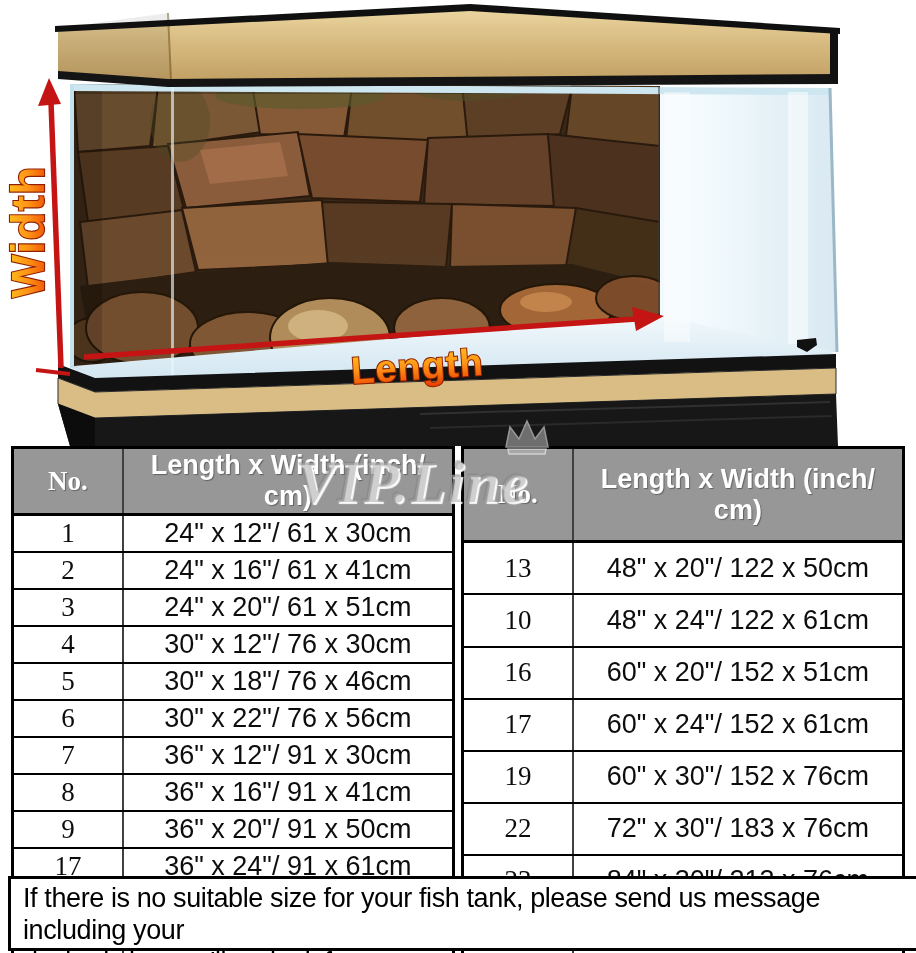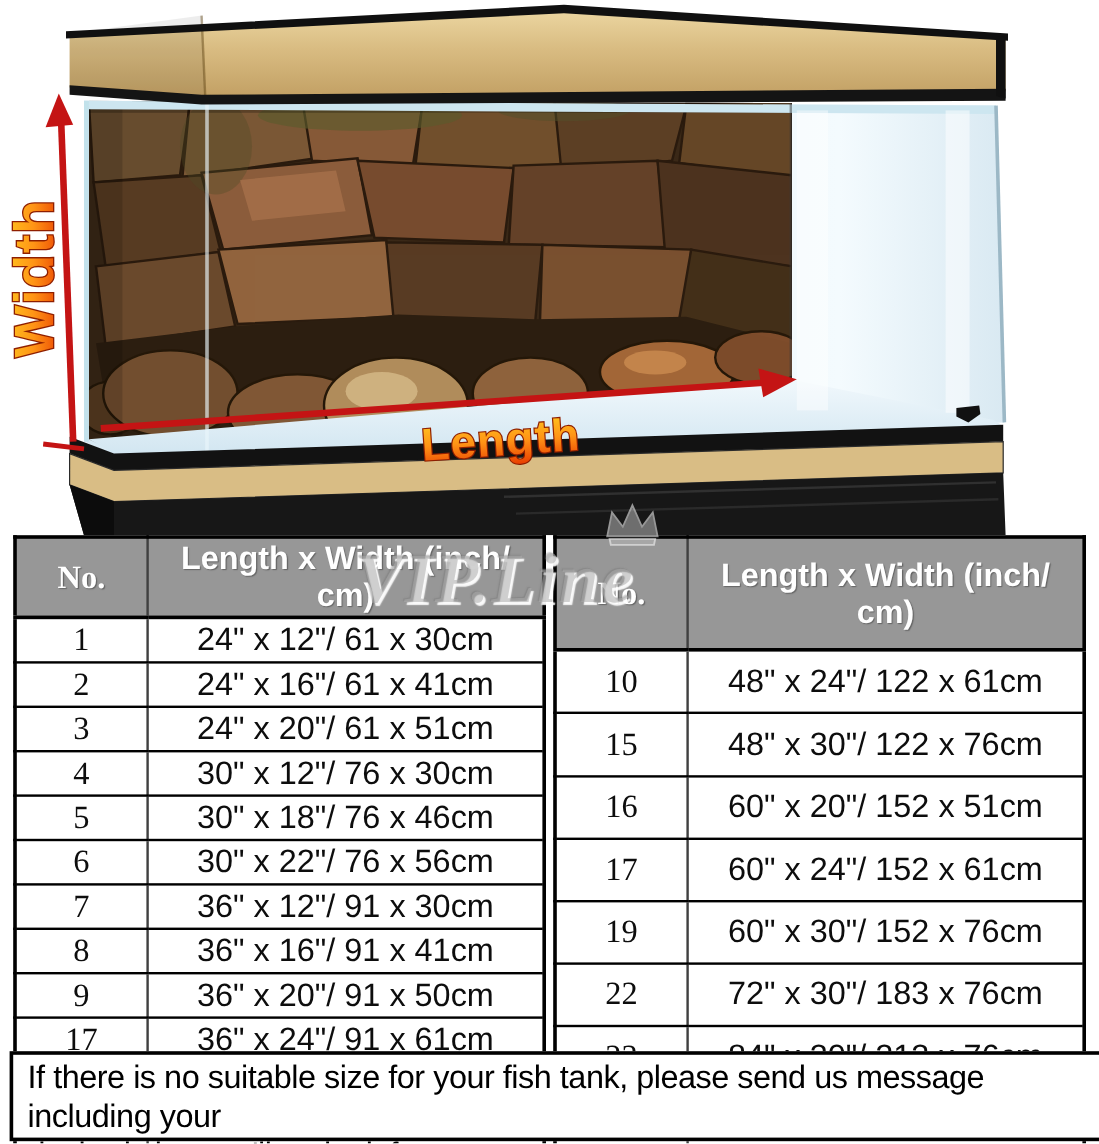--- a/index.html
+++ b/index.html
@@ -218,26 +218,26 @@
       <colgroup>
           <col class="no">
           <col>
         </colgroup>
       <tbody>
           <tr>
         <th>No.</th>
         <th>Length x Width (inch/ cm)</th>
       </tr>
       <tr>
+            <td>13</td>
+            <td>48" x 20"/ 122 x 50cm</td>
+          </tr>
+      <tr>
             <td>10</td>
             <td>48" x 24"/ 122 x 61cm</td>
-          </tr>
-      <tr>
-            <td>15</td>
-            <td>48" x 30"/ 122 x 76cm</td>
           </tr>
       <tr>
             <td>16</td>
             <td>60" x 20"/ 152 x 51cm</td>
           </tr>
       <tr>
             <td>17</td>
             <td>60" x 24"/ 152 x 61cm</td>
           </tr>
       <tr>

